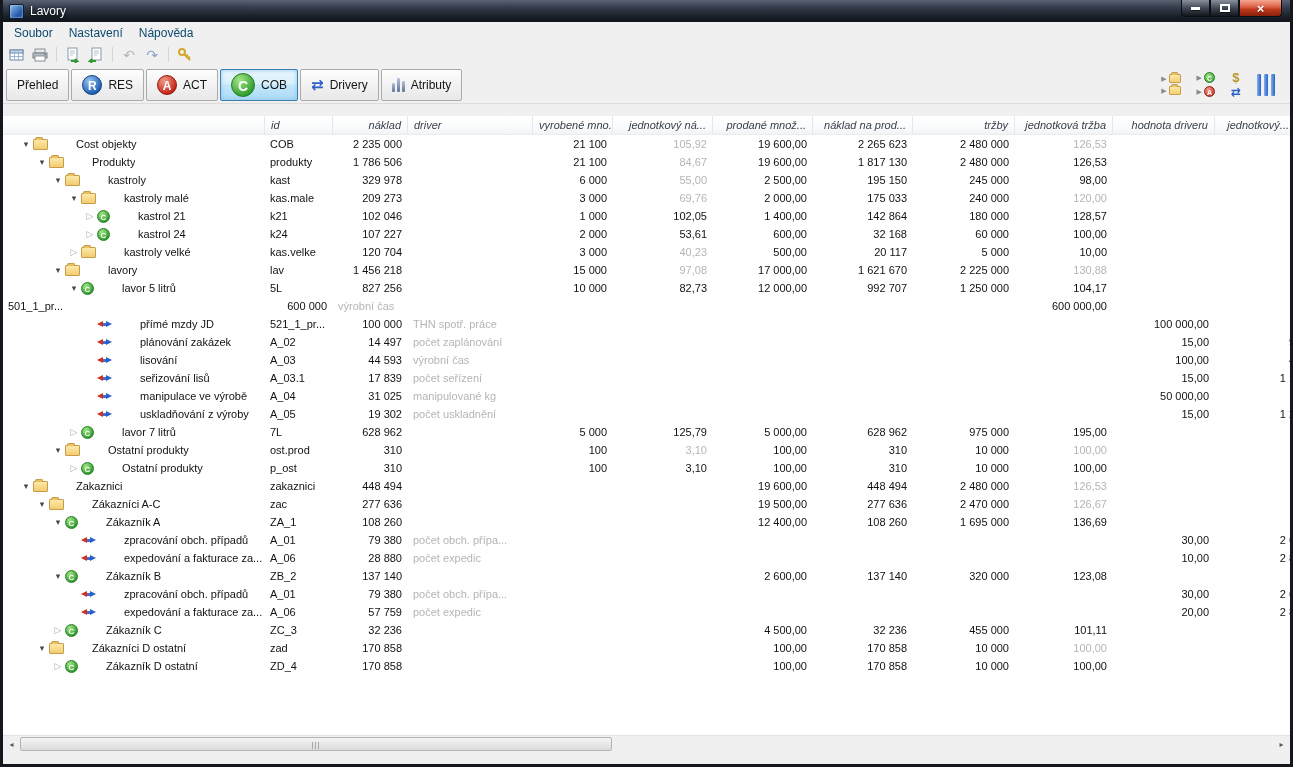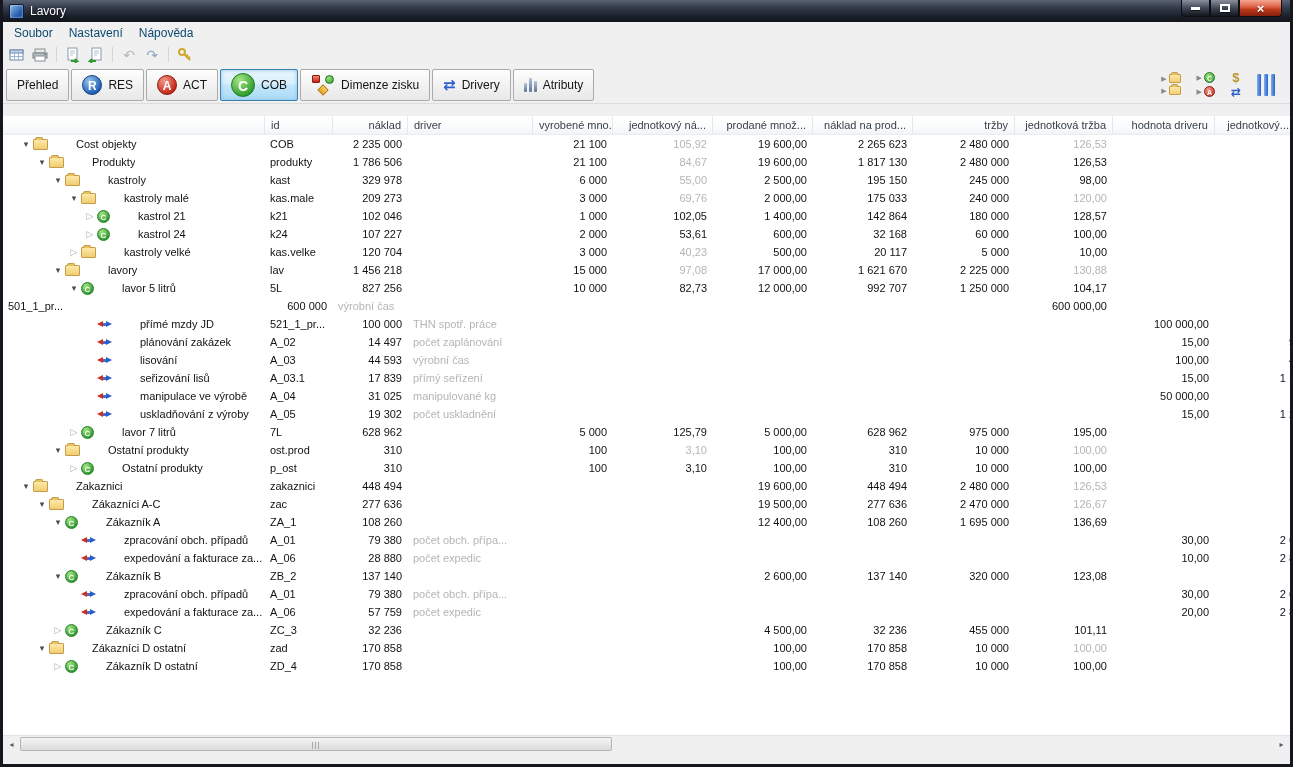--- a/index.html
+++ b/index.html
@@ -77,21 +77,21 @@
   .bars-icon { display:flex; gap:3px; align-items:center; }
   .bars-icon i { display:block; width:4px; height:22px; border-radius:1px; background:linear-gradient(90deg,#7eb0ef,#2b5fc7); }
 
   
   .grid-spacer { height:12px; flex:none; background:#f0f0f0; }
   .grid-header, .grid-row { display:grid;
     grid-template-columns:262px 68px 75px 125px 80px 100px 100px 100px 102px 98px 102px 81px; }
   .grid-header { height:19px; flex:none; background:#fff; }
   .hcell { font-size:11px; color:#38414b; line-height:18px; padding:0 6px; overflow:hidden; white-space:nowrap;
     border-right:1px solid #e4e7eb; border-bottom:1px solid #ececec;
-    background:linear-gradient(#ffffff,#fbfcfd 55%,#f1f4f7); }
+    background:linear-gradient(#ffffff,#fbfcfd 55%,#f1f4f7);font-style:italic; }
   .hcell.num { text-align:right; }
   .grid-body { flex:1; background:#fff; overflow:hidden; }
   .grid-row { height:18px; line-height:18px; font-size:11px; color:#121212; }
   .cell { overflow:hidden; white-space:nowrap; }
   .cell.num { text-align:right; padding-right:6px; }
   .cell.left { padding-left:5px; }
   .cell.last { padding-right:1px; }
   .cell.gray, .cell.driver { color:#b5b5b5; }
   .tree-cell { display:flex; align-items:center; }
   .indent { flex:none; height:1px; }
@@ -207,28 +207,20 @@
     </div>
     <div class="tb-btn">
       <span class="circle c-act">A</span>
       <span>ACT</span>
     </div>
     <div class="tb-btn active">
       <span class="circle c-cob">C</span>
       <span>COB</span>
     </div>
     <div class="tb-btn">
-      <span class="dz">
-          <span class="sq"></span>
-          <span class="ci"></span>
-          <span class="di"></span>
-        </span>
-      <span>Dimenze zisku</span>
-    </div>
-    <div class="tb-btn">
       <span class="drv-glyph">⇄</span>
       <span>Drivery</span>
     </div>
     <div class="tb-btn">
       <span class="attr-icon">
           <i></i>
           <i></i>
           <i></i>
         </span>
       <span>Atributy</span>
@@ -528,21 +520,21 @@
     </div>
       <div class="grid-row">
       <div class="cell tree-cell">
         <span class="indent" style="width: 80px;"></span>
         <span class="expander"></span>
         <span class="row-icon icon-act"></span>
         <span class="row-label">seřizování lisů</span>
       </div>
       <div class="cell left">A_03.1</div>
       <div class="cell num">17 839</div>
-      <div class="cell left driver">přímý seřízení</div>
+      <div class="cell left driver">počet seřízení</div>
       <div class="cell num"></div>
       <div class="cell num"></div>
       <div class="cell num"></div>
       <div class="cell num"></div>
       <div class="cell num"></div>
       <div class="cell num"></div>
       <div class="cell num">15,00</div>
       <div class="cell num last">1 1</div>
     </div>
       <div class="grid-row">

